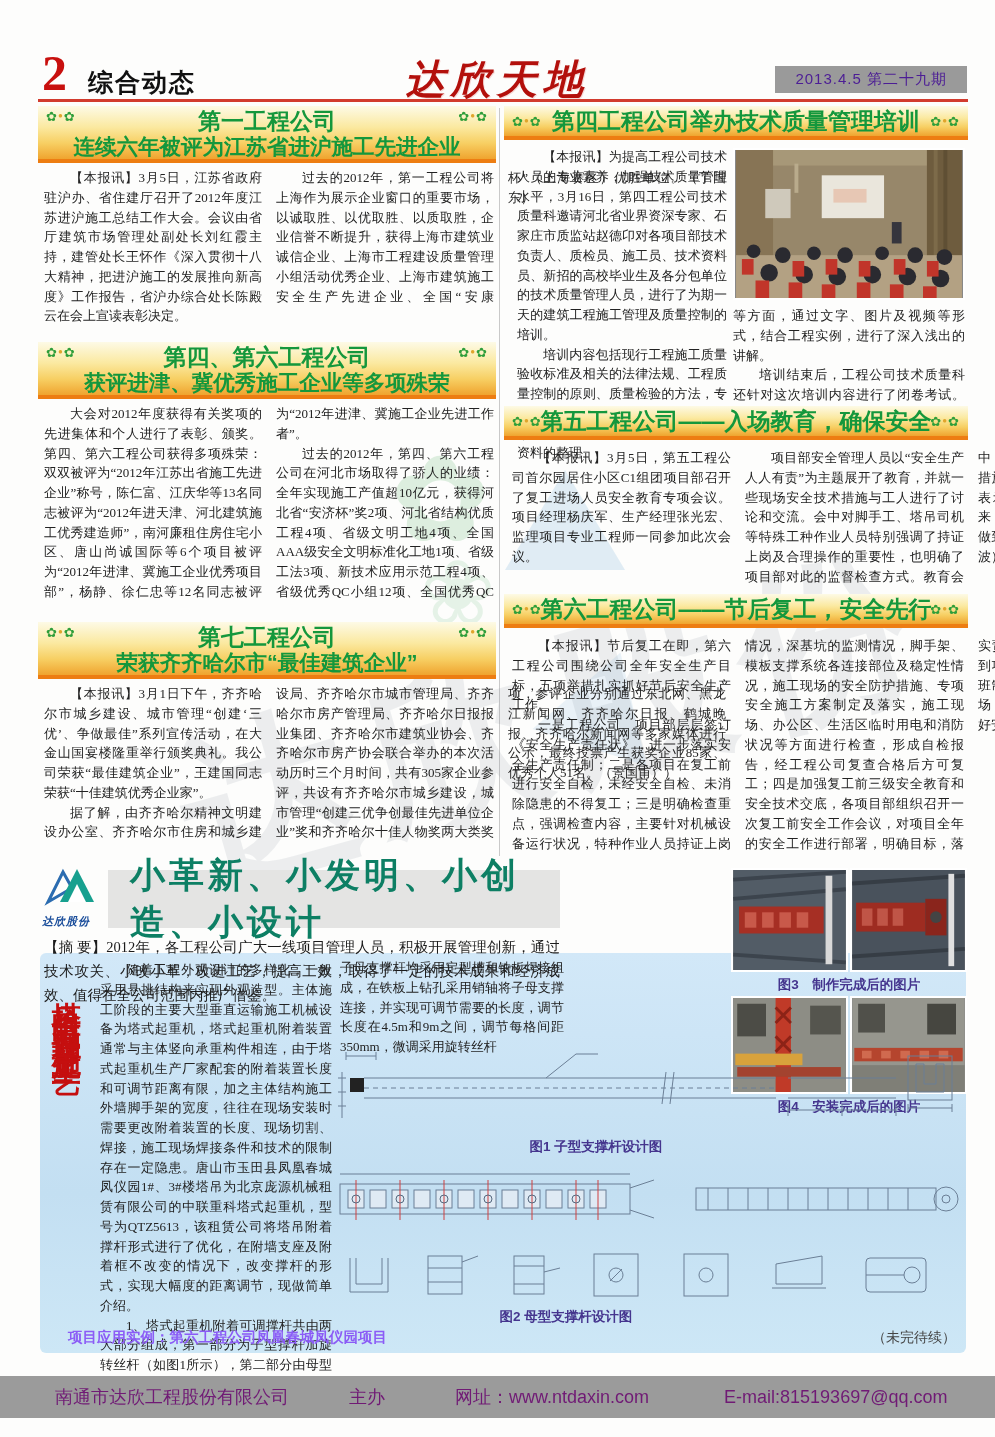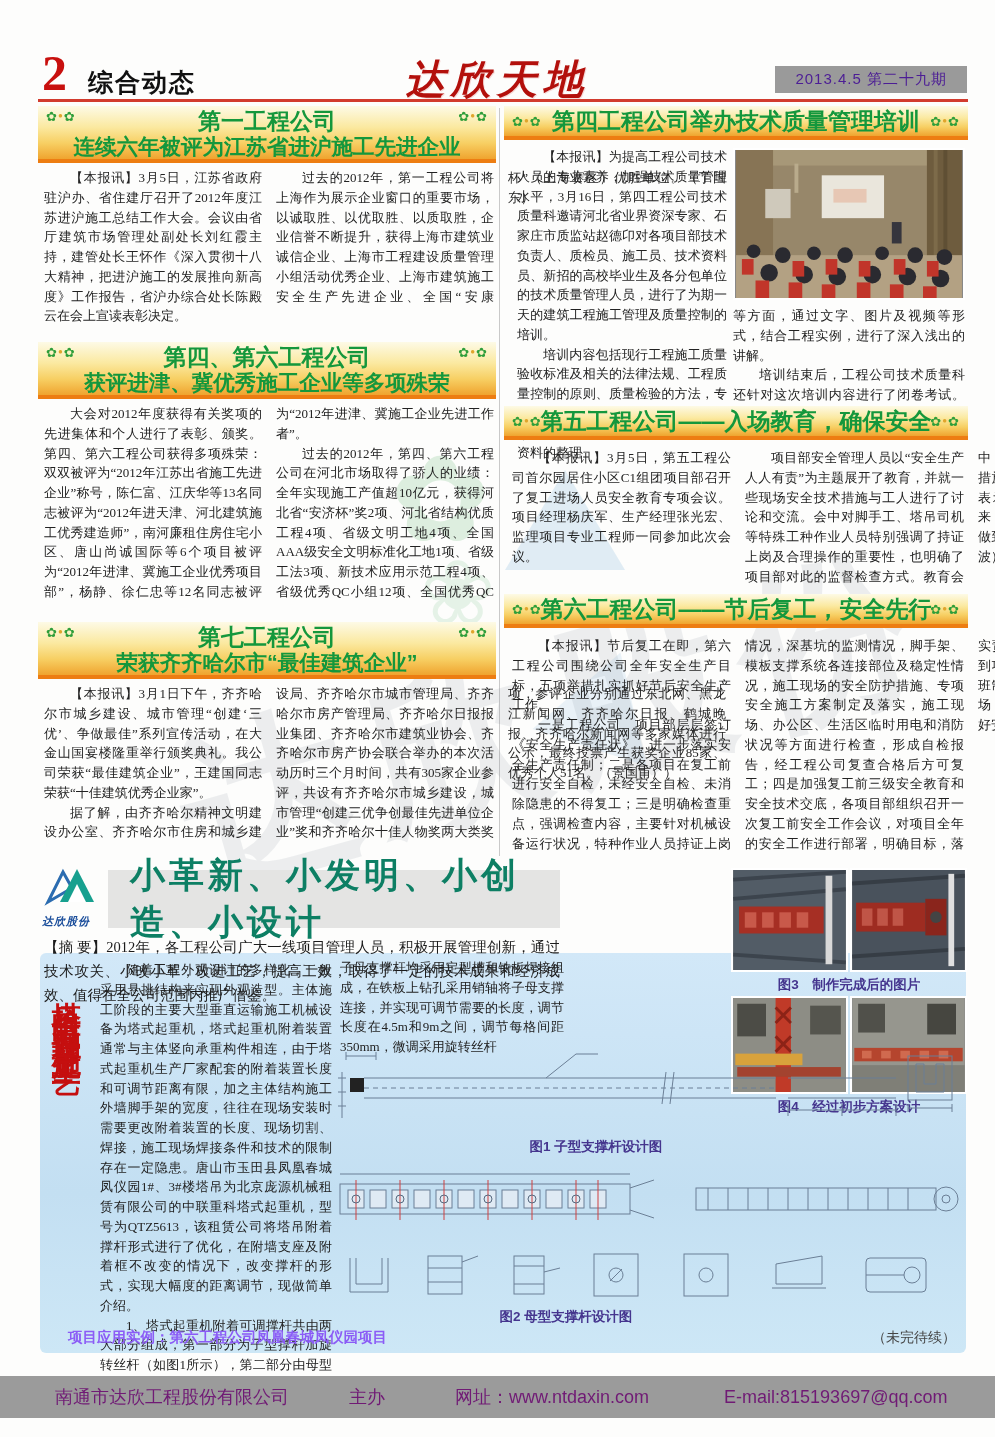--- a/index.html
+++ b/index.html
@@ -257,21 +257,21 @@
     <rect x="2" y="52" width="113" height="14" fill="#b5452e"></rect>
     <g fill="#d06a4f">
         <rect x="10" y="55" width="10" height="8"></rect>
         <rect x="30" y="55" width="10" height="8"></rect>
         <rect x="50" y="55" width="10" height="8"></rect>
         <rect x="70" y="55" width="10" height="8"></rect>
         <rect x="90" y="55" width="10" height="8"></rect>
       </g>
     <rect x="0" y="70" width="117" height="28" fill="#7f7f77"></rect>
   </svg>
-  <div class="abs z figcap" style="left:731px;top:1098px;width:236px;">图4　经过初步方案设计</div>
+  <div class="abs z figcap" style="left:731px;top:1098px;width:236px;">图4　安装完成后的图片</div>
 
   <svg class="abs z" style="left:336px;top:1048px;" width="630" height="88" viewBox="0 0 630 88">
     <g stroke="#6b7f96" stroke-width="1" fill="none">
       <line x1="10" y1="8" x2="40" y2="8"></line>
         <line x1="10" y1="4" x2="10" y2="12"></line>
         <line x1="40" y1="4" x2="40" y2="12"></line>
       <rect x="14" y="30" width="14" height="14" fill="#222" stroke="none"></rect>
       <line x1="6" y1="24" x2="6" y2="70"></line>
         <line x1="2" y1="30" x2="10" y2="30"></line>
         <line x1="2" y1="44" x2="10" y2="44"></line>

